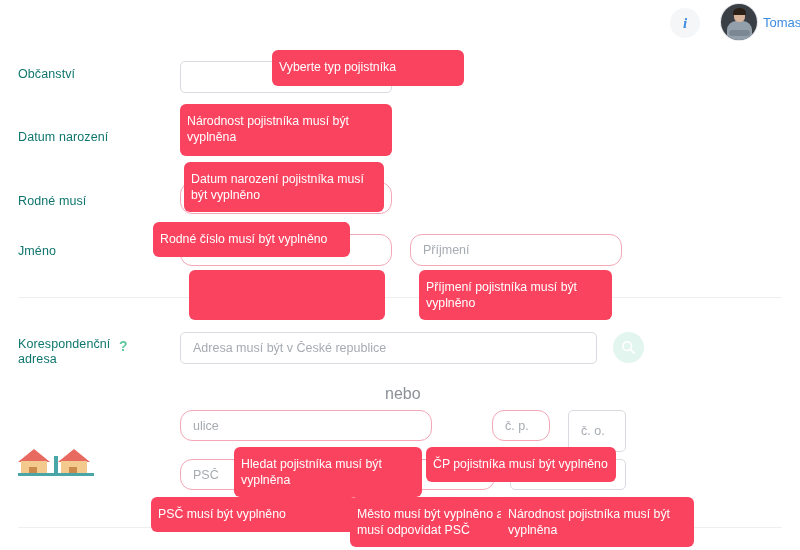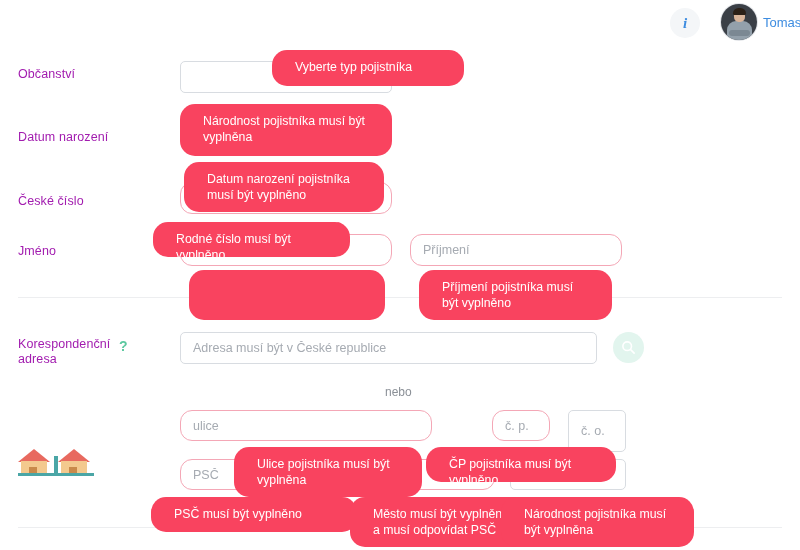--- a/index.html
+++ b/index.html
@@ -75,21 +75,21 @@
   }
   .user-name {
     position: absolute; left: 763px; top: 15px;
     font-size: 13px; color: #3d8ce0;
     white-space: nowrap; cursor: pointer;
   }
 
   
   .form-label {
     position: absolute;
-    font-size: 12.5px; color: #a21caf;
+    font-size: 12.5px; color: #0f766e;
     line-height: 15px;
     letter-spacing: .1px;
   }
   .field {
     position: absolute;
     background: #ffffff;
     border: 1px solid #d8dce1;
     border-radius: 5px;
     font-family: "Liberation Sans", sans-serif;
     font-size: 12.5px;
@@ -126,21 +126,21 @@
     position: absolute; left: 613px; top: 332px;
     width: 31px; height: 31px; border-radius: 50%;
     background: #e2f5ee;
     display: flex; align-items: center; justify-content: center;
     cursor: pointer;
   }
   .search-circle svg { display: block; }
 
   .nebo {
     position: absolute; left: 385px; top: 385px;
-    font-size: 12px; color: #8b9097;
+    font-size: 16px; color: #8b9097;
   }
 
   
   .houses { position: absolute; left: 18px; top: 436px; width: 80px; height: 40px; }
   .house { position: absolute; bottom: 5px; width: 32px; height: 22px; }
   .house .roof {
     position: absolute; left: 0; top: 0;
     width: 0; height: 0;
     border-left: 16px solid transparent;
     border-right: 16px solid transparent;
@@ -163,24 +163,24 @@
   .houses .post {
     position: absolute; left: 36px; bottom: 3px;
     width: 4px; height: 17px; background: #4aa6a6;
   }
 
   
   .tip {
     position: absolute;
     background: #f9435f;
     color: #ffffff;
-    border-radius: 15px;
+    border-radius: 6px;
     font-size: 12.3px;
     line-height: 16px;
-    padding: 9px 23px;
+    padding: 9px 7px;
     box-sizing: border-box;
     overflow: hidden;
   }
   .tip .arrow {
     position: absolute;
     top: -7px;
     width: 0; height: 0;
     border-left: 8px solid transparent;
     border-right: 8px solid transparent;
     border-bottom: 8px solid #f9435f;
@@ -197,21 +197,21 @@
   <div class="avatar">
     <div class="body"></div>
     <div class="arms"></div>
     <div class="head"></div>
     <div class="hair"></div>
   </div>
   <div class="user-name">Tomas</div>
 
   <div class="form-label" style="left:18px; top:67px;">Občanství</div>
   <div class="form-label" style="left:18px; top:130px;">Datum narození</div>
-  <div class="form-label" style="left:18px; top:194px;">České číslo</div>
+  <div class="form-label" style="left:18px; top:194px;">Rodné musí</div>
   <div class="form-label" style="left:18px; top:244px;">Jméno</div>
 
   <input class="field" style="left: 180px; top: 61px; width: 212px; height: 32px;">
 
   <input class="field err" style="left: 180px; top: 118px; width: 212px; height: 32px;">
   <div class="cal-icon" style="left:364px; top:127px;"></div>
 
   <input class="field err" style="left: 180px; top: 182px; width: 212px; height: 32px;">
 
   <input class="field err" style="left: 180px; top: 234px; width: 212px; height: 32px;">
@@ -284,21 +284,21 @@
     <div class="arrow" style="left:96px;"></div>
   </div>
 
   <div class="tip" style="left:419px; top:270px; width:193px; height:50px;">
     <div class="arrow" style="left:93px;"></div>
     <span>Příjmení pojistníka musí být vyplněno</span>
   </div>
 
   <div class="tip" style="left:234px; top:447px; width:188px; height:50px;">
     <div class="arrow" style="left:91px;"></div>
-    <span>Ulice pojistníka musí být vyplněna</span>
+    <span>Hledat pojistníka musí být vyplněna</span>
   </div>
 
   <div class="tip" style="left:426px; top:447px; width:190px; height:35px; padding-top:9px;">
     <div class="arrow" style="left:94px;"></div>
     <span>ČP pojistníka musí být vyplněno</span>
   </div>
 
   <div class="tip" style="left:151px; top:497px; width:206px; height:35px; padding-top:9px;">
     <div class="arrow" style="left:83px;"></div>
     <span>PSČ musí být vyplněno</span>

